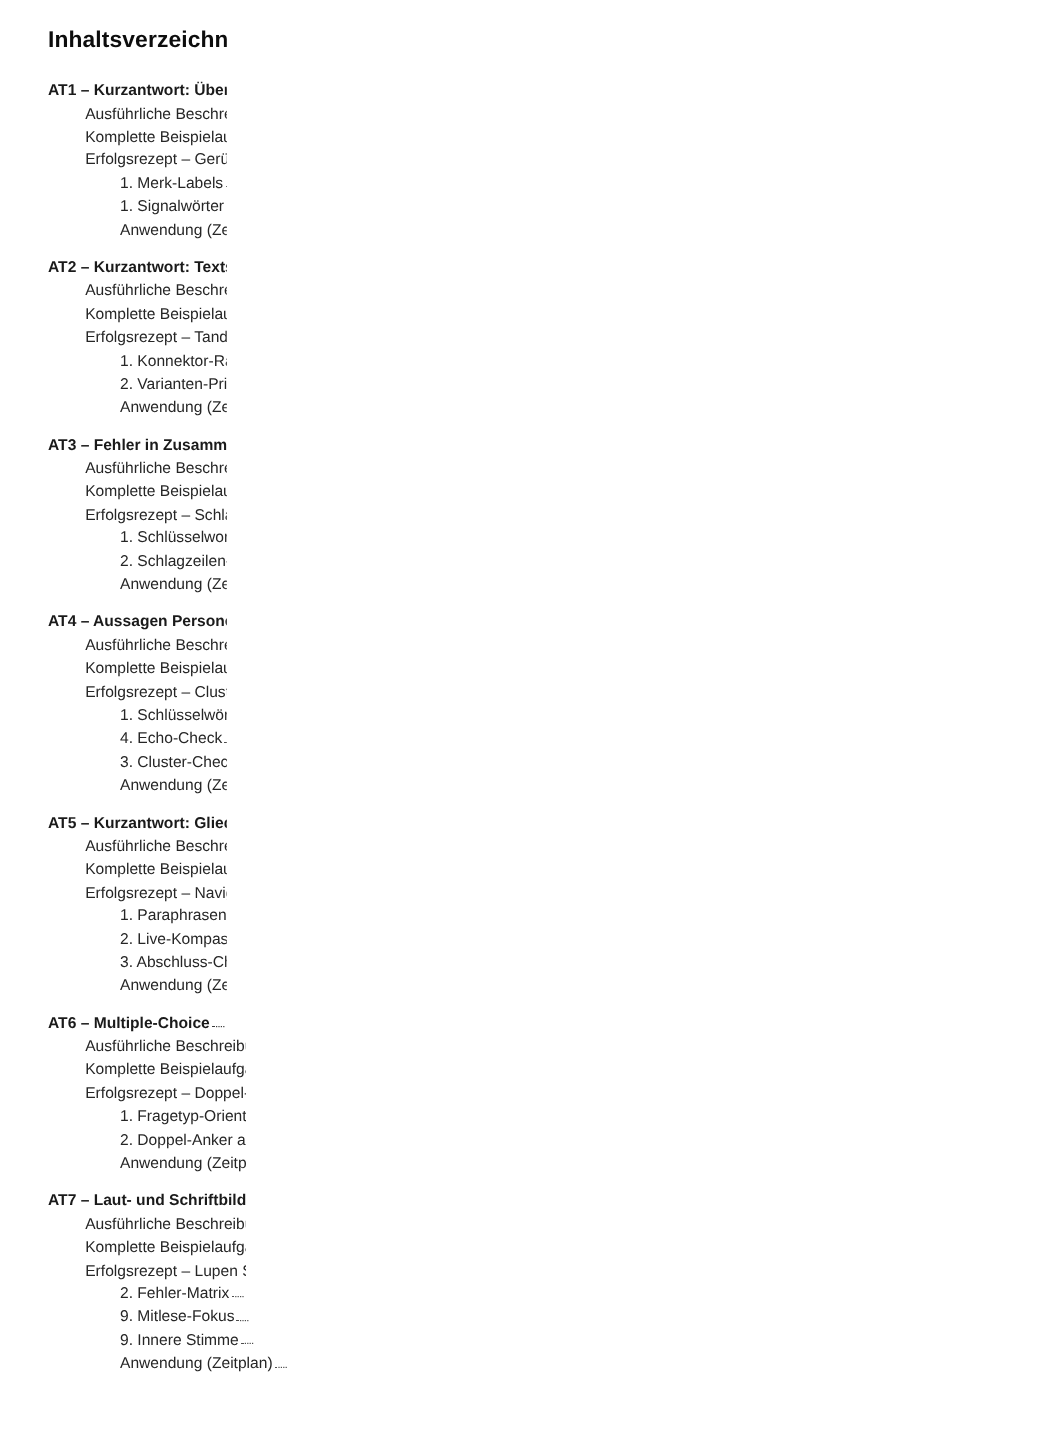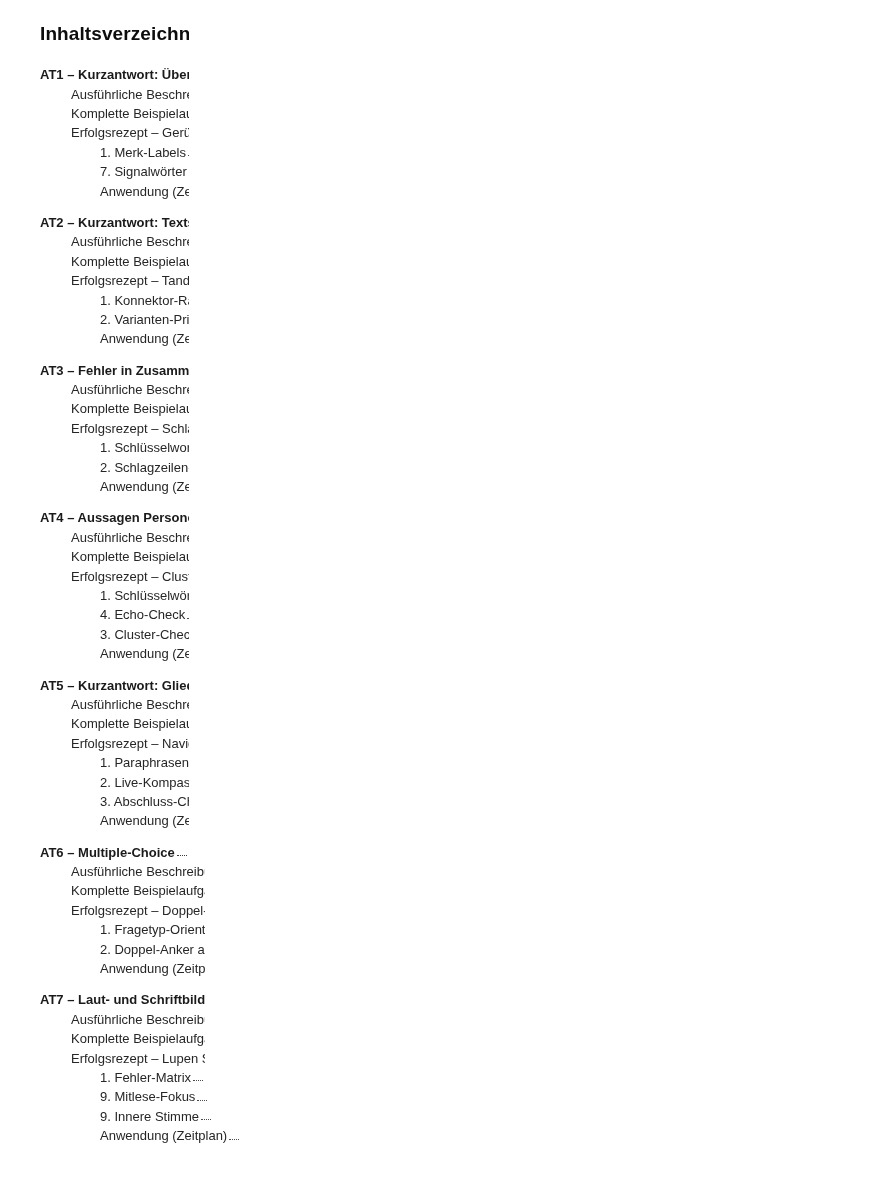--- a/index.html
+++ b/index.html
@@ -98,21 +98,21 @@
           <span class="label">Erfolgsrezept – Gerüst-Strategie</span>
           <span class="leader"></span>
           <span class="page">7</span>
         </div>
         <div class="row lvl3">
           <span class="label">1. Merk-Labels</span>
           <span class="leader"></span>
           <span class="page">7</span>
         </div>
         <div class="row lvl3">
-          <span class="label">7. Signalwörter</span>
+          <span class="label">1. Signalwörter</span>
           <span class="leader"></span>
           <span class="page">8</span>
         </div>
         <div class="row lvl3">
           <span class="label">Anwendung (Zeitplan)</span>
           <span class="leader"></span>
           <span class="page">8</span>
         </div>
       </div>
       <div class="section">
@@ -325,21 +325,21 @@
           <span class="label">Komplette Beispielaufgabe</span>
           <span class="leader"></span>
           <span class="page">40</span>
         </div>
         <div class="row lvl2">
           <span class="label">Erfolgsrezept – Lupen Strategie</span>
           <span class="leader"></span>
           <span class="page">41</span>
         </div>
         <div class="row lvl3">
-          <span class="label">1. Fehler-Matrix</span>
+          <span class="label">2. Fehler-Matrix</span>
           <span class="leader"></span>
           <span class="page">41</span>
         </div>
         <div class="row lvl3">
           <span class="label">9. Mitlese-Fokus</span>
           <span class="leader"></span>
           <span class="page">42</span>
         </div>
         <div class="row lvl3">
           <span class="label">9. Innere Stimme</span>

